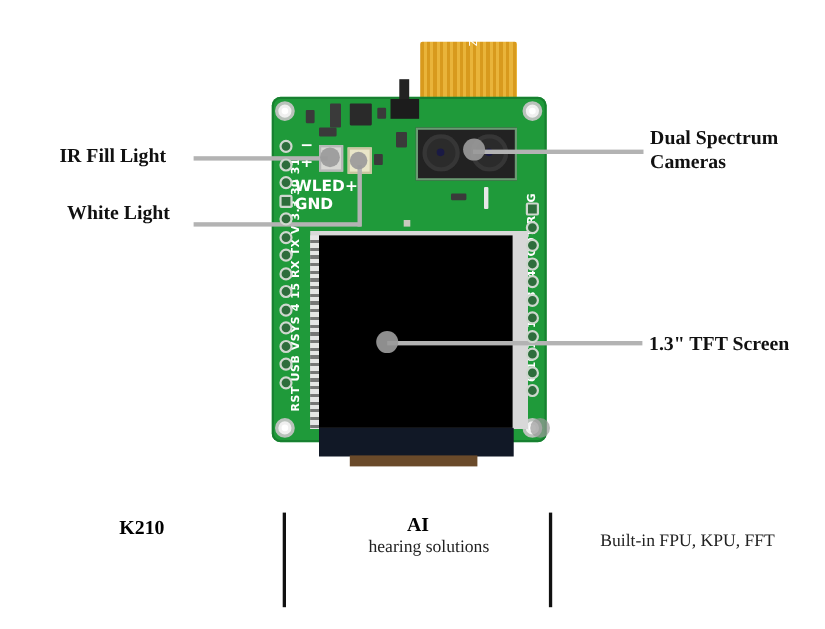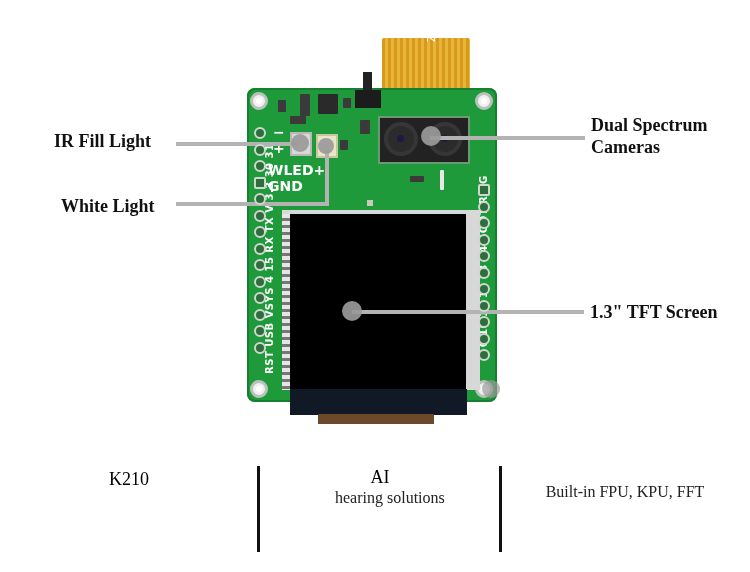--- a/index.html
+++ b/index.html
@@ -39,21 +39,21 @@
 
   .screen-frame { position:absolute; left:282px; top:210px; width:198px; height:180px; background:#d8d8d8; }
   .screen-connector { position:absolute; left:282px; top:214px; width:8px; height:176px;
       background: repeating-linear-gradient(180deg, #e6e6e6 0 4px, #777 4px 7px); }
   .screen { position:absolute; left:290px; top:214px; width:176px; height:175px; background:#000; }
   .screen-base { position:absolute; left:290px; top:389px; width:177px; height:26px; background:#111826; }
   .screen-flex { position:absolute; left:318px; top:414px; width:116px; height:10px; background:#6a4a2a; }
 
   
   .feature { position:absolute; top:460px; height:95px; text-align:center; }
-  .feature-title { font-weight:normal; font-size:18px; line-height:22px; }
+  .feature-title { font-weight:bold; font-size:18px; line-height:22px; }
   .feature-desc { font-size:16px; line-height:20px; color:#222; }
   .divider { position:absolute; width:3px; background:#111; }
 </style>
 </head>
 <body>
 
 <div class="flex-cable"></div>
 <div class="flex-text">ZV-Sip</div>
 
 <div class="pcb"></div>
@@ -99,21 +99,21 @@
 <div class="screen-frame"></div>
 <div class="screen-connector"></div>
 <div class="screen"></div>
 <div class="screen-base"></div>
 <div class="screen-flex"></div>
 
 <div class="callout-label" style="left:54px;top:131px;">IR Fill Light</div>
 <div class="leader" style="left:176px;top:142px;width:122px;"></div>
 <div class="dot" style="left:291px;top:134px;width:18px;height:18px;"></div>
 
-<div class="callout-label" style="left:61px;top:196px;">White Light</div>
+<div class="callout-label" style="left:61px;top:183px;">White Light</div>
 <div class="leader" style="left:176px;top:202px;width:152px;"></div>
 <div class="leader-v" style="left:325px;top:150px;height:56px;"></div>
 <div class="dot" style="left:318px;top:138px;width:16px;height:16px;"></div>
 
 <div class="callout-label" style="left:591px;top:115px;">Dual Spectrum</div>
 <div class="callout-label" style="left:591px;top:137px;">Cameras</div>
 <div class="leader" style="left:430px;top:136px;width:155px;"></div>
 <div class="dot" style="left:421px;top:126px;width:20px;height:20px;"></div>
 
 <div class="callout-label" style="left:590px;top:302px;">1.3" TFT Screen</div>

